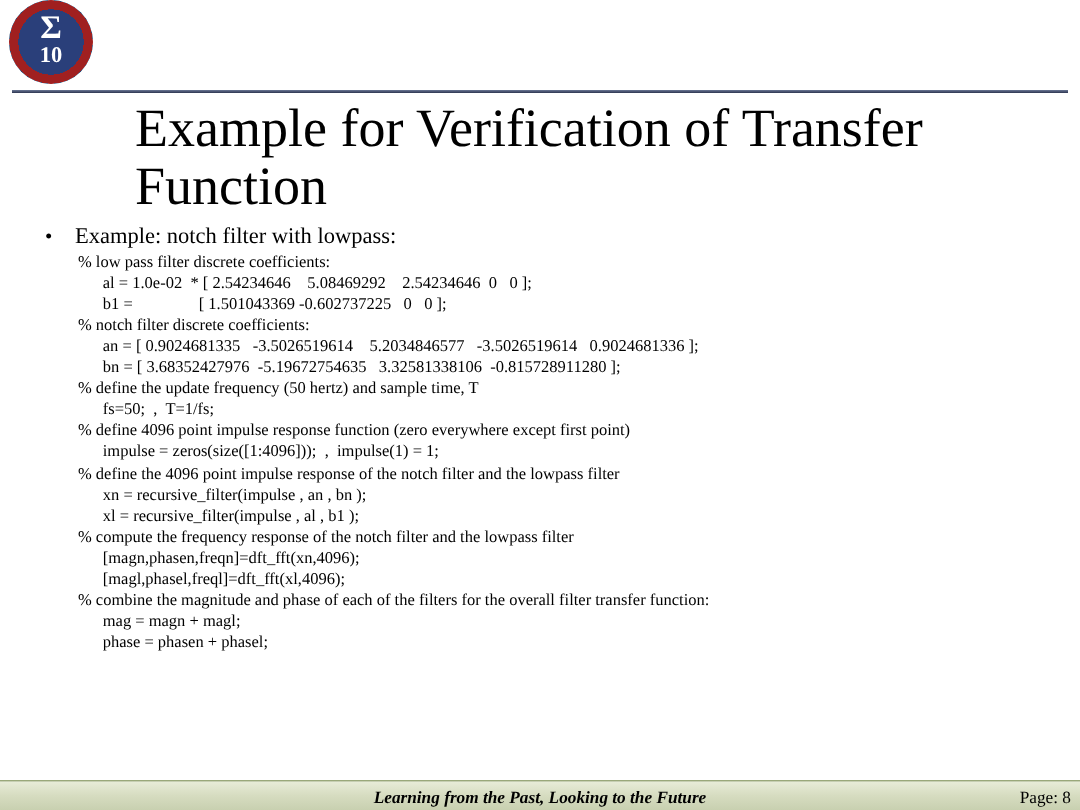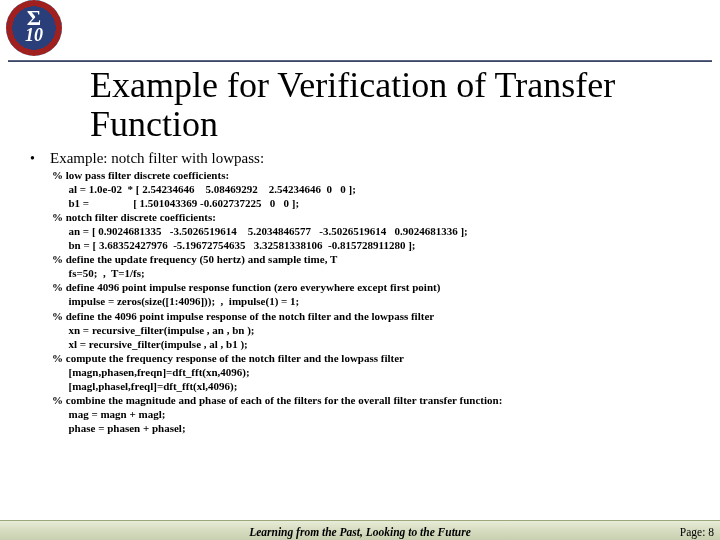--- a/index.html
+++ b/index.html
@@ -27,21 +27,21 @@
     width: 56px; height: 56px; border-radius: 50%;
     background: radial-gradient(circle, #2a3f7a 55%, #a02020 55%, #a02020 70%, #0b2a5a 70%);
     display:flex; align-items:center; justify-content:center;
     position:relative;
   }
   .logo-sigma {
     color:#fff; font-size:22px; font-weight:bold; font-family: serif;
     position:absolute; top:5px;
   }
   .logo-10 {
-    color:#fff; font-size:18px; font-style:italic; font-weight:bold;
+    color:#fff; font-size:15px; font-weight:bold;
     position:absolute; bottom:10px;
   }
   .brand {
     font-family: "Trebuchet MS","Arial",sans-serif;
     font-size: 28px;
     font-weight: bold;
     color: #0a2a66;
     letter-spacing: 1px;
     margin-left: 18px;
     text-shadow: 1px 1px 0 #c8d0e0;
@@ -69,21 +69,21 @@
     font-size: 14px;
     line-height: 18px;
   }
   .example-line {
     font-size: 15px;
   }
   .code {
     margin-left: 22px;
     font-family: "Times New Roman", serif;
     font-size: 11px;
-    font-weight: bold;
+    font-weight: normal;
     line-height: 1.28;
     white-space: pre;
   }
   .footer {
     position: absolute;
     bottom: 0; left: 0; right: 0;
     height: 16px;
     display:flex;
     align-items:center;
   }

